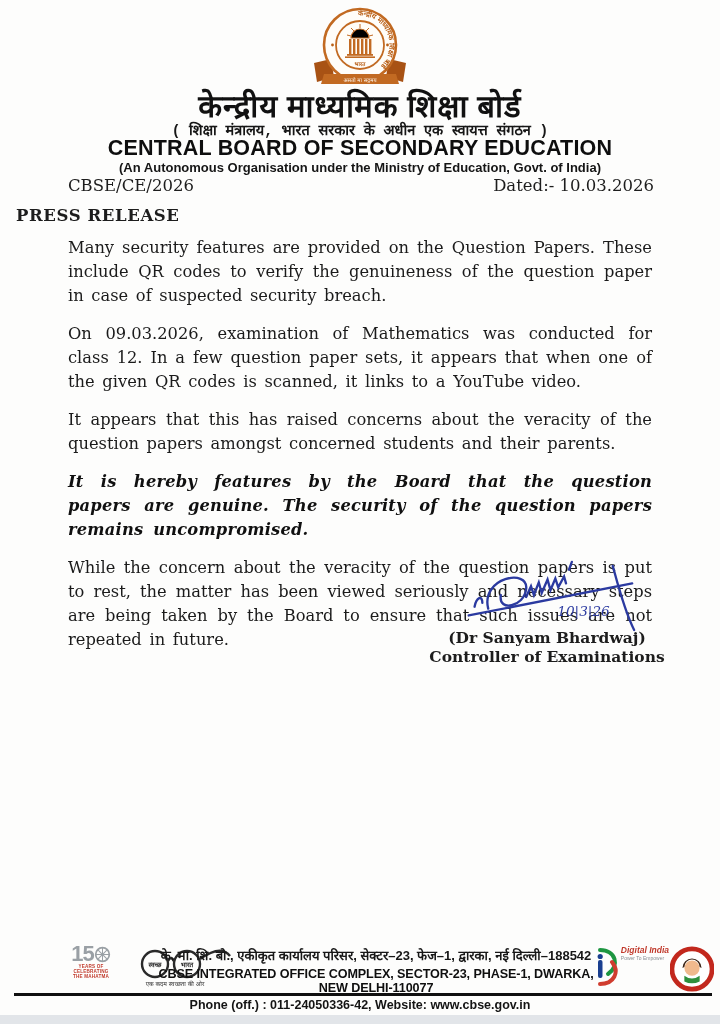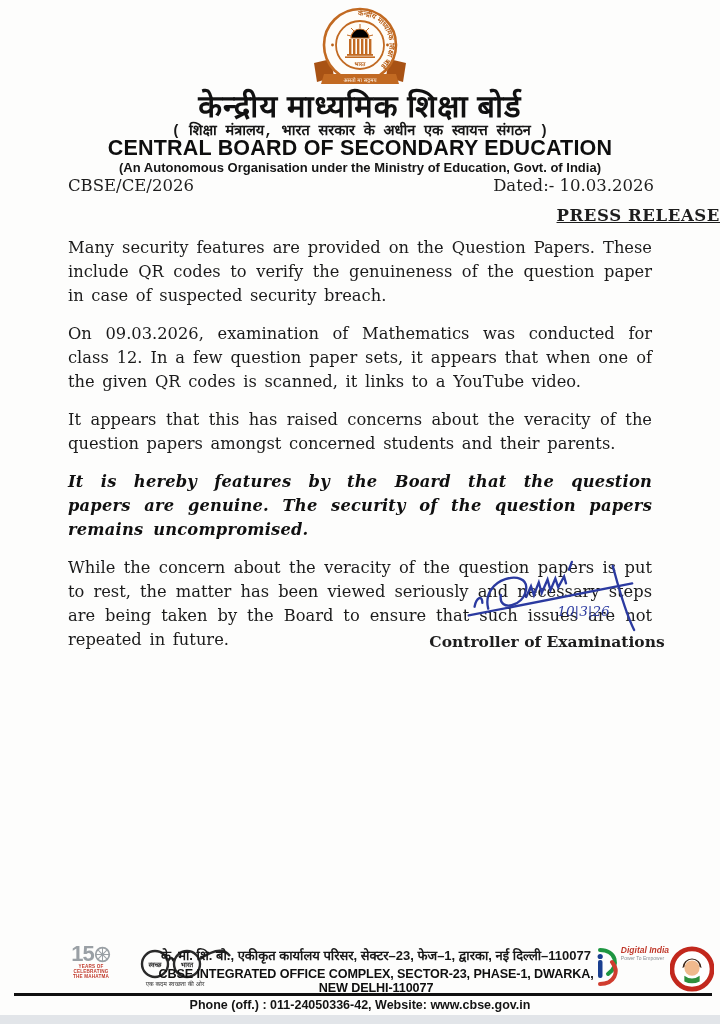--- a/index.html
+++ b/index.html
@@ -16,22 +16,22 @@
                  font-family:"Liberation Serif", serif; }
   .hindi-sub   { top:119px; font-size:14.5px; font-weight:700; color:#161616; }
   .eng-title   { top:136px; font-size:21.5px; font-weight:700; letter-spacing:.2px;
                  font-family:"Liberation Sans", sans-serif; color:#0e0e0e; transform:scaleY(1.05); }
   .eng-sub     { top:160px; font-size:13px; font-weight:700;
                  font-family:"Liberation Sans", sans-serif; color:#151515; }
   
   .meta { position:absolute; top:176px; left:68px; right:66px;
           display:flex; justify-content:space-between; font-size:16.5px;text-align:center; }
   
-  .press-title { position:absolute; top:206px; left:16px; right:0; text-align:right;
-                 font-size:16.5px; font-weight:700; letter-spacing:.6px;text-decoration:underline; }
+  .press-title { position:absolute; top:206px; left:16px; right:0; text-align:left;
+                 font-size:16.5px; font-weight:700; letter-spacing:.6px; }
   .body-text { position:absolute; top:236px; left:68px; right:68px; }
   .body-text p { font-size:16.3px; line-height:24px; text-align:justify;
                  word-spacing:2.5px; margin-bottom:14px; color:#1b1b1b; }
   .body-text p.confirm { font-weight:700; font-style:italic; word-spacing:4px; letter-spacing:.2px; color:#101010; }
   
   .sig-block { position:absolute; top:560px; right:48px; width:250px; text-align:center; }
   .sig-svg { display:block; margin-left:auto; width:210px; height:72px; }
   .sig-name { font-size:15.5px; font-weight:700; font-family:"DejaVu Serif", serif; margin-top:-4px; }
   .sig-desig { font-size:15.5px; font-weight:700; font-family:"DejaVu Serif", serif; }
   
@@ -128,20 +128,21 @@
       <g stroke="#2b3aa0" stroke-width="2.4" fill="none" stroke-linecap="round">
         <path d="M10,48 C12,38 18,36 18,44"></path>
         <path d="M24,50 C16,18 66,8 63,30 C61,48 34,54 37,36"></path>
         <path d="M63,38 l5,-11 l3,9 l5,-13 l3,11 l6,-14 l3,11 l5,-12 l3,9 l6,-11 l2,7"></path>
         <path d="M107,10 l3,-8"></path>
         <path d="M4,57 L172,24"></path>
         <path d="M152,6 C158,28 164,52 174,72"></path>
       </g>
       <text x="95" y="58" font-size="14" fill="#2b3aa0" font-style="italic" font-family="'DejaVu Serif', serif">10|3|26</text>
     </svg>
+    <div class="sig-name">(Dr Sanyam Bhardwaj)</div>
     <div class="sig-desig">Controller of Examinations</div>
   </div>
 
   <div class="footer">
     <div class="f-left">
       <div class="mahatma">
         <div class="m150"><span>15</span><svg width="17" height="17" viewBox="0 0 20 20" style="vertical-align:-2px">
               <circle cx="10" cy="10" r="8" fill="none" stroke="#9aa0a5" stroke-width="2"></circle>
               <g stroke="#9aa0a5" stroke-width="1.2">
                 <line x1="10" y1="2" x2="10" y2="18"></line>
@@ -163,21 +164,21 @@
           <path d="M35,17 q3.5,-6 5.5,0"></path>
           <path d="M67,15 Q88,0 97,12"></path>
         </g>
         <text x="22" y="23" text-anchor="middle" font-size="6.5" fill="#2a2a2a" font-weight="bold" font-family="'DejaVu Sans', sans-serif">स्वच्छ</text>
         <text x="54" y="23" text-anchor="middle" font-size="6.5" fill="#2a2a2a" font-weight="bold" font-family="'DejaVu Sans', sans-serif">भारत</text>
         <text x="42" y="42" text-anchor="middle" font-size="6" fill="#2a2a2a" font-family="'DejaVu Sans', sans-serif">एक कदम स्वच्छता की ओर</text>
       </svg>
     </div>
 
     <div class="f-center">
-      <div class="addr-hi">के. मा. शि. बो., एकीकृत कार्यालय परिसर, सेक्टर–23, फेज–1, द्वारका, नई दिल्ली–110077</div>
+      <div class="addr-hi">के. मा. शि. बो., एकीकृत कार्यालय परिसर, सेक्टर–23, फेज–1, द्वारका, नई दिल्ली–188542</div>
       <div class="addr-en">CBSE INTEGRATED OFFICE COMPLEX, SECTOR-23, PHASE-1, DWARKA, NEW DELHI-110077</div>
     </div>
 
     <div class="f-right">
       <svg width="26" height="42" viewBox="0 0 26 42">
         <path d="M6,4 C22,4 26,20 14,28" fill="none" stroke="#1e9641" stroke-width="4" stroke-linecap="round"></path>
         <path d="M6,38 C20,38 26,26 18,16" fill="none" stroke="#d03c2e" stroke-width="4" stroke-linecap="round"></path>
         <rect x="4" y="14" width="4.5" height="18" rx="2" fill="#1a3f8f"></rect>
         <circle cx="6.2" cy="10.5" r="2.6" fill="#1a3f8f"></circle>
       </svg>

